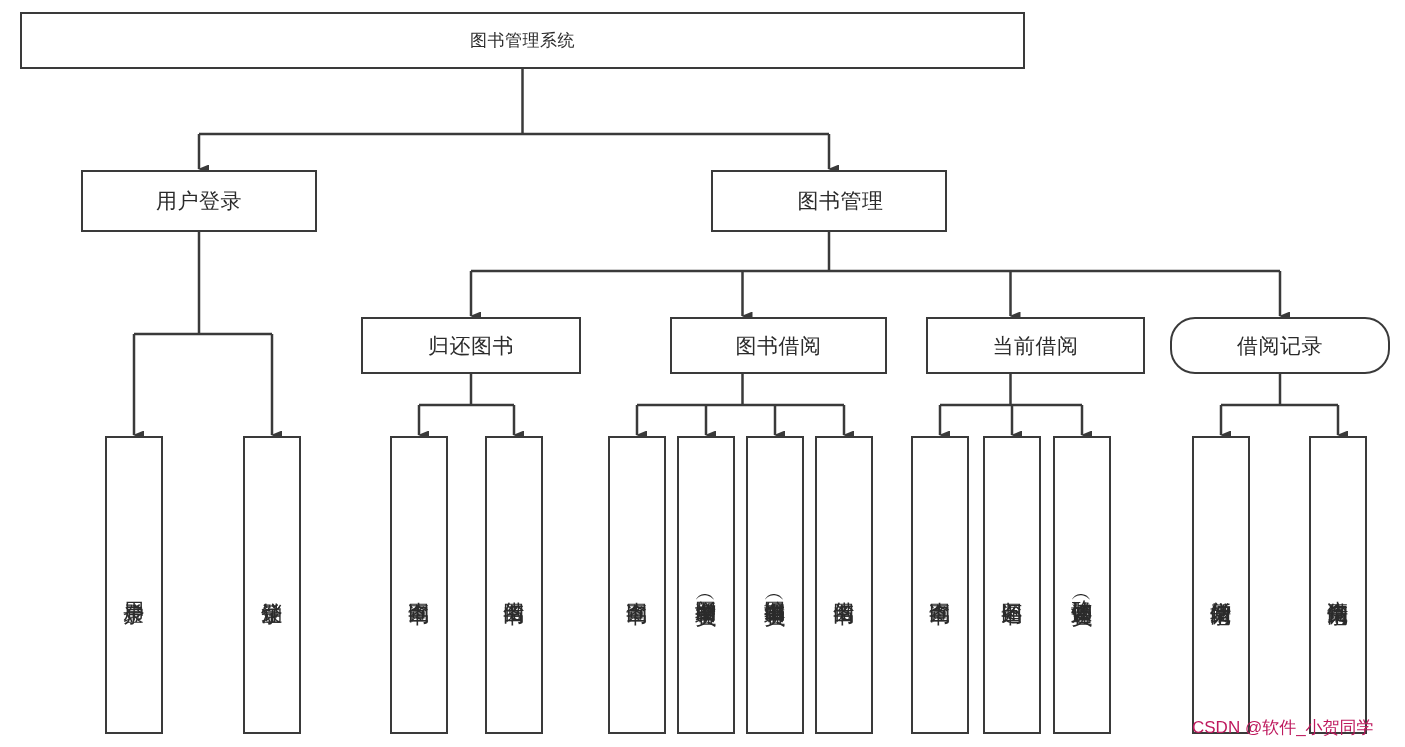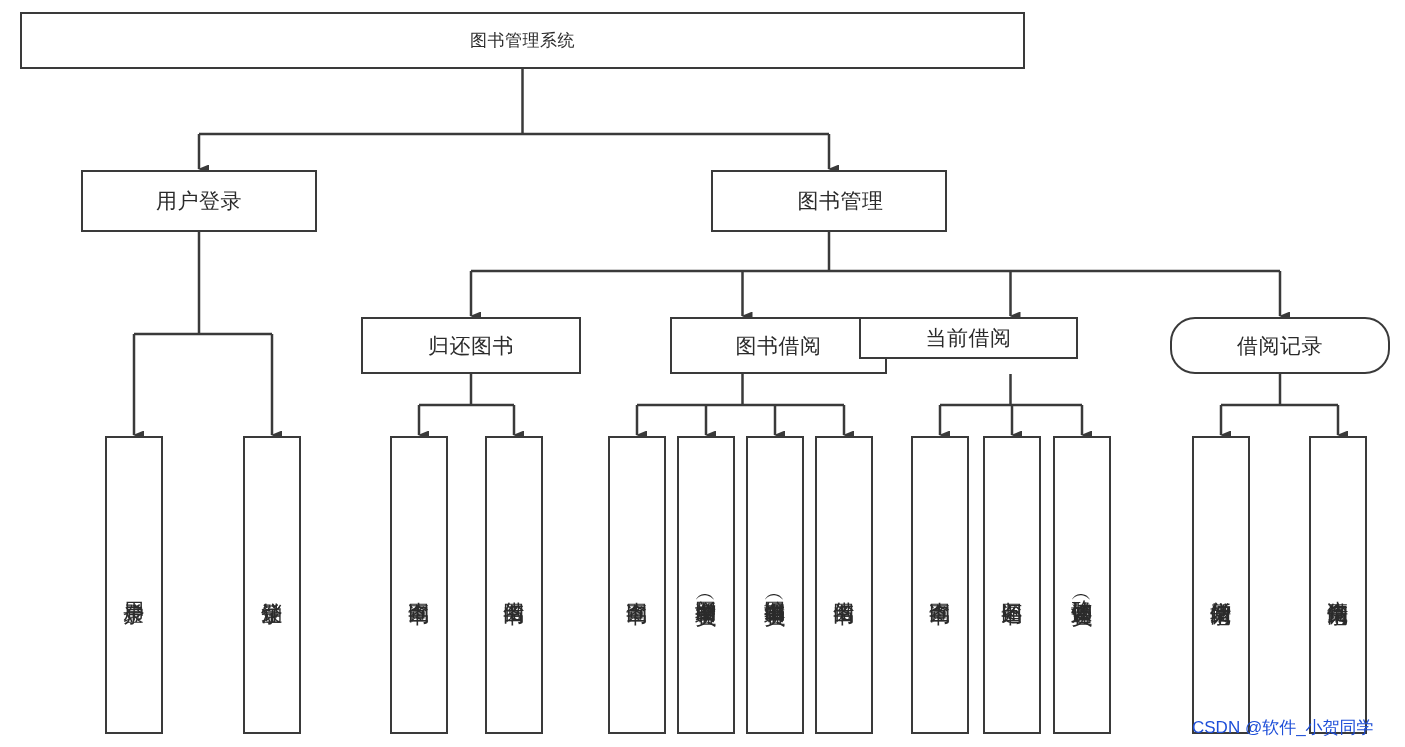--- a/index.html
+++ b/index.html
@@ -52,21 +52,21 @@
     line-height: 1.22;
     letter-spacing: 1px;
     padding-top: 4px;
   }
   .node-box.level-0 .node-label { font-size: 17px; }
   .watermark {
     position: absolute;
     left: 1192px;
     top: 716px;
     font-size: 17px;
-    color: #1d4ed8;
+    color: #be185d;
     white-space: nowrap;
     z-index: 5;
     font-family: "Liberation Sans", "DejaVu Sans", sans-serif;
   }
 </style>
 </head>
 <body>
 
 <div id="diagram-root">
   <svg class="connector-layer" viewBox="0 0 1405 747" preserveAspectRatio="none" aria-hidden="true">
@@ -120,21 +120,21 @@
       </div>
       <div class="node-box level-1" style="left: 711px; top: 170px; width: 236px; height: 62px; padding-left: 23px;">
         <span class="node-label">图书管理</span>
       </div>
       <div class="node-box level-2" style="left: 361px; top: 317px; width: 220px; height: 57px;">
         <span class="node-label">归还图书</span>
       </div>
       <div class="node-box level-2" style="left: 634px; top: 317px; width: 217px; height: 57px; margin-left: 36px;">
         <span class="node-label">图书借阅</span>
       </div>
-      <div class="node-box level-2" style="left: 859px; top: 317px; width: 219px; height: 42px;">
+      <div class="node-box level-2" style="left: 926px; top: 317px; width: 219px; height: 57px;">
         <span class="node-label">当前借阅</span>
       </div>
       <div class="node-box level-2" style="left: 1170px; top: 317px; width: 220px; height: 57px; border-radius: 25px;">
         <span class="node-label">借阅记录</span>
       </div>
       <div class="node-box level-3 vertical" style="left: 105px; top: 436px; width: 58px; height: 298px;">
         <span class="node-label">用户登录</span>
       </div>
       <div class="node-box level-3 vertical" style="left: 243px; top: 436px; width: 58px; height: 298px;">
         <span class="node-label">注销登录</span>

